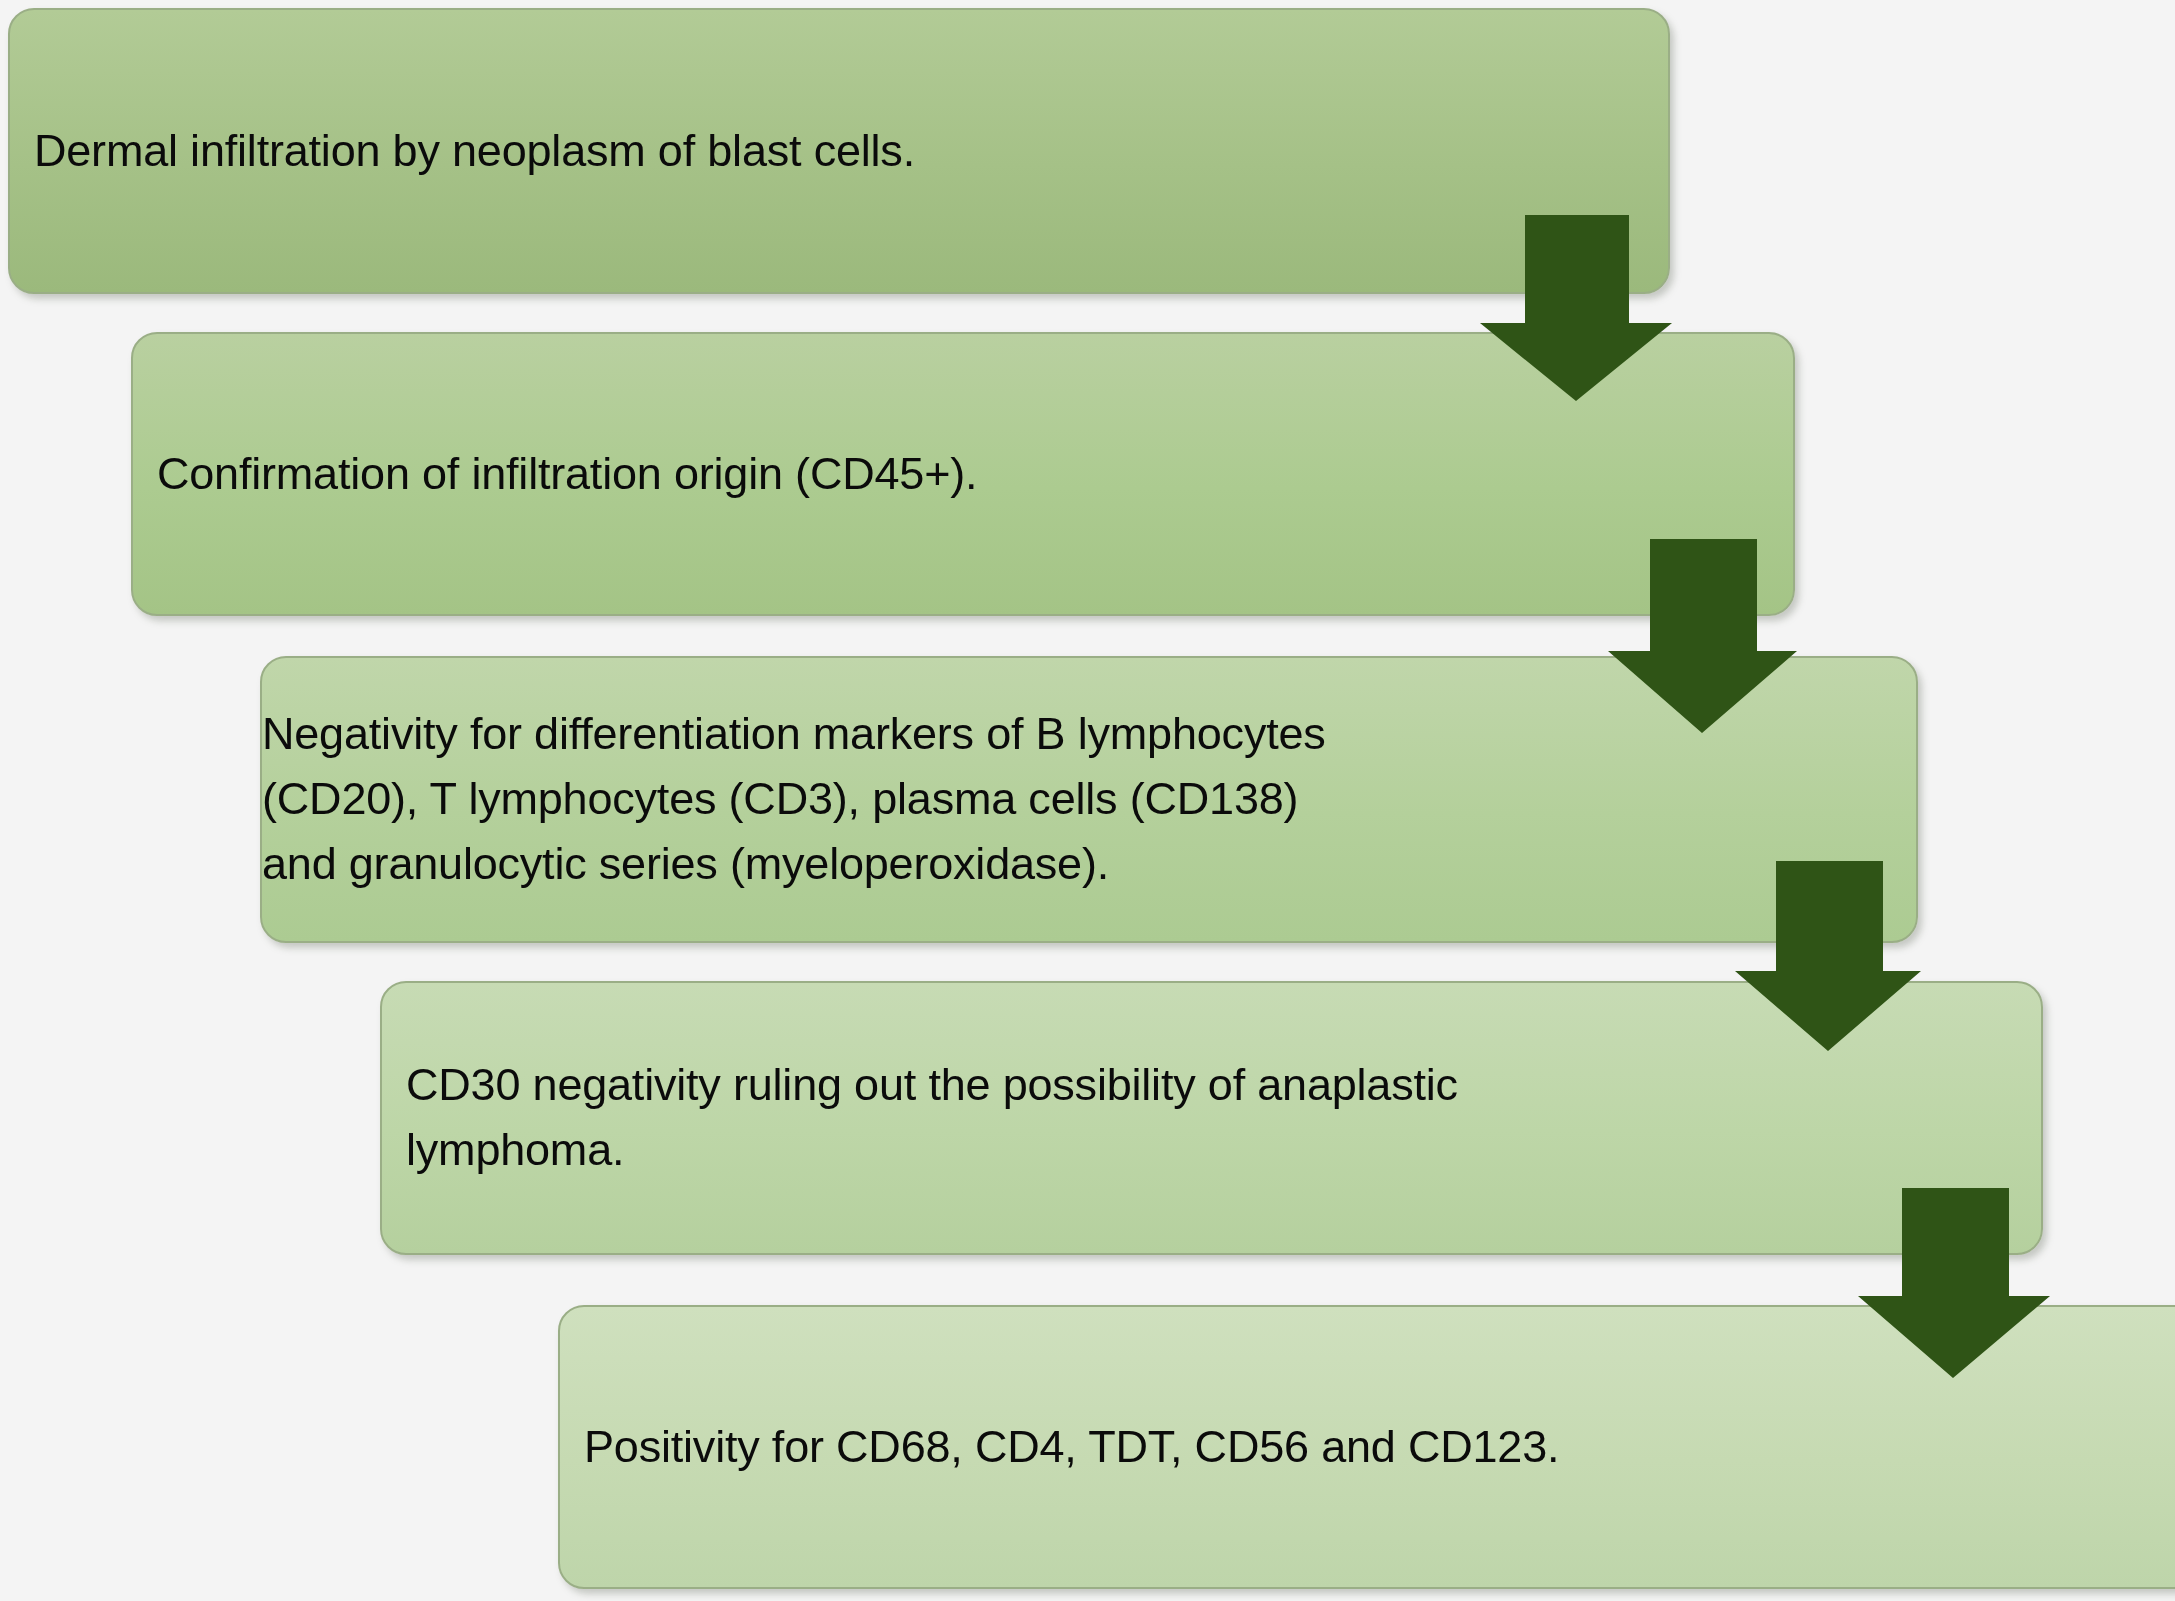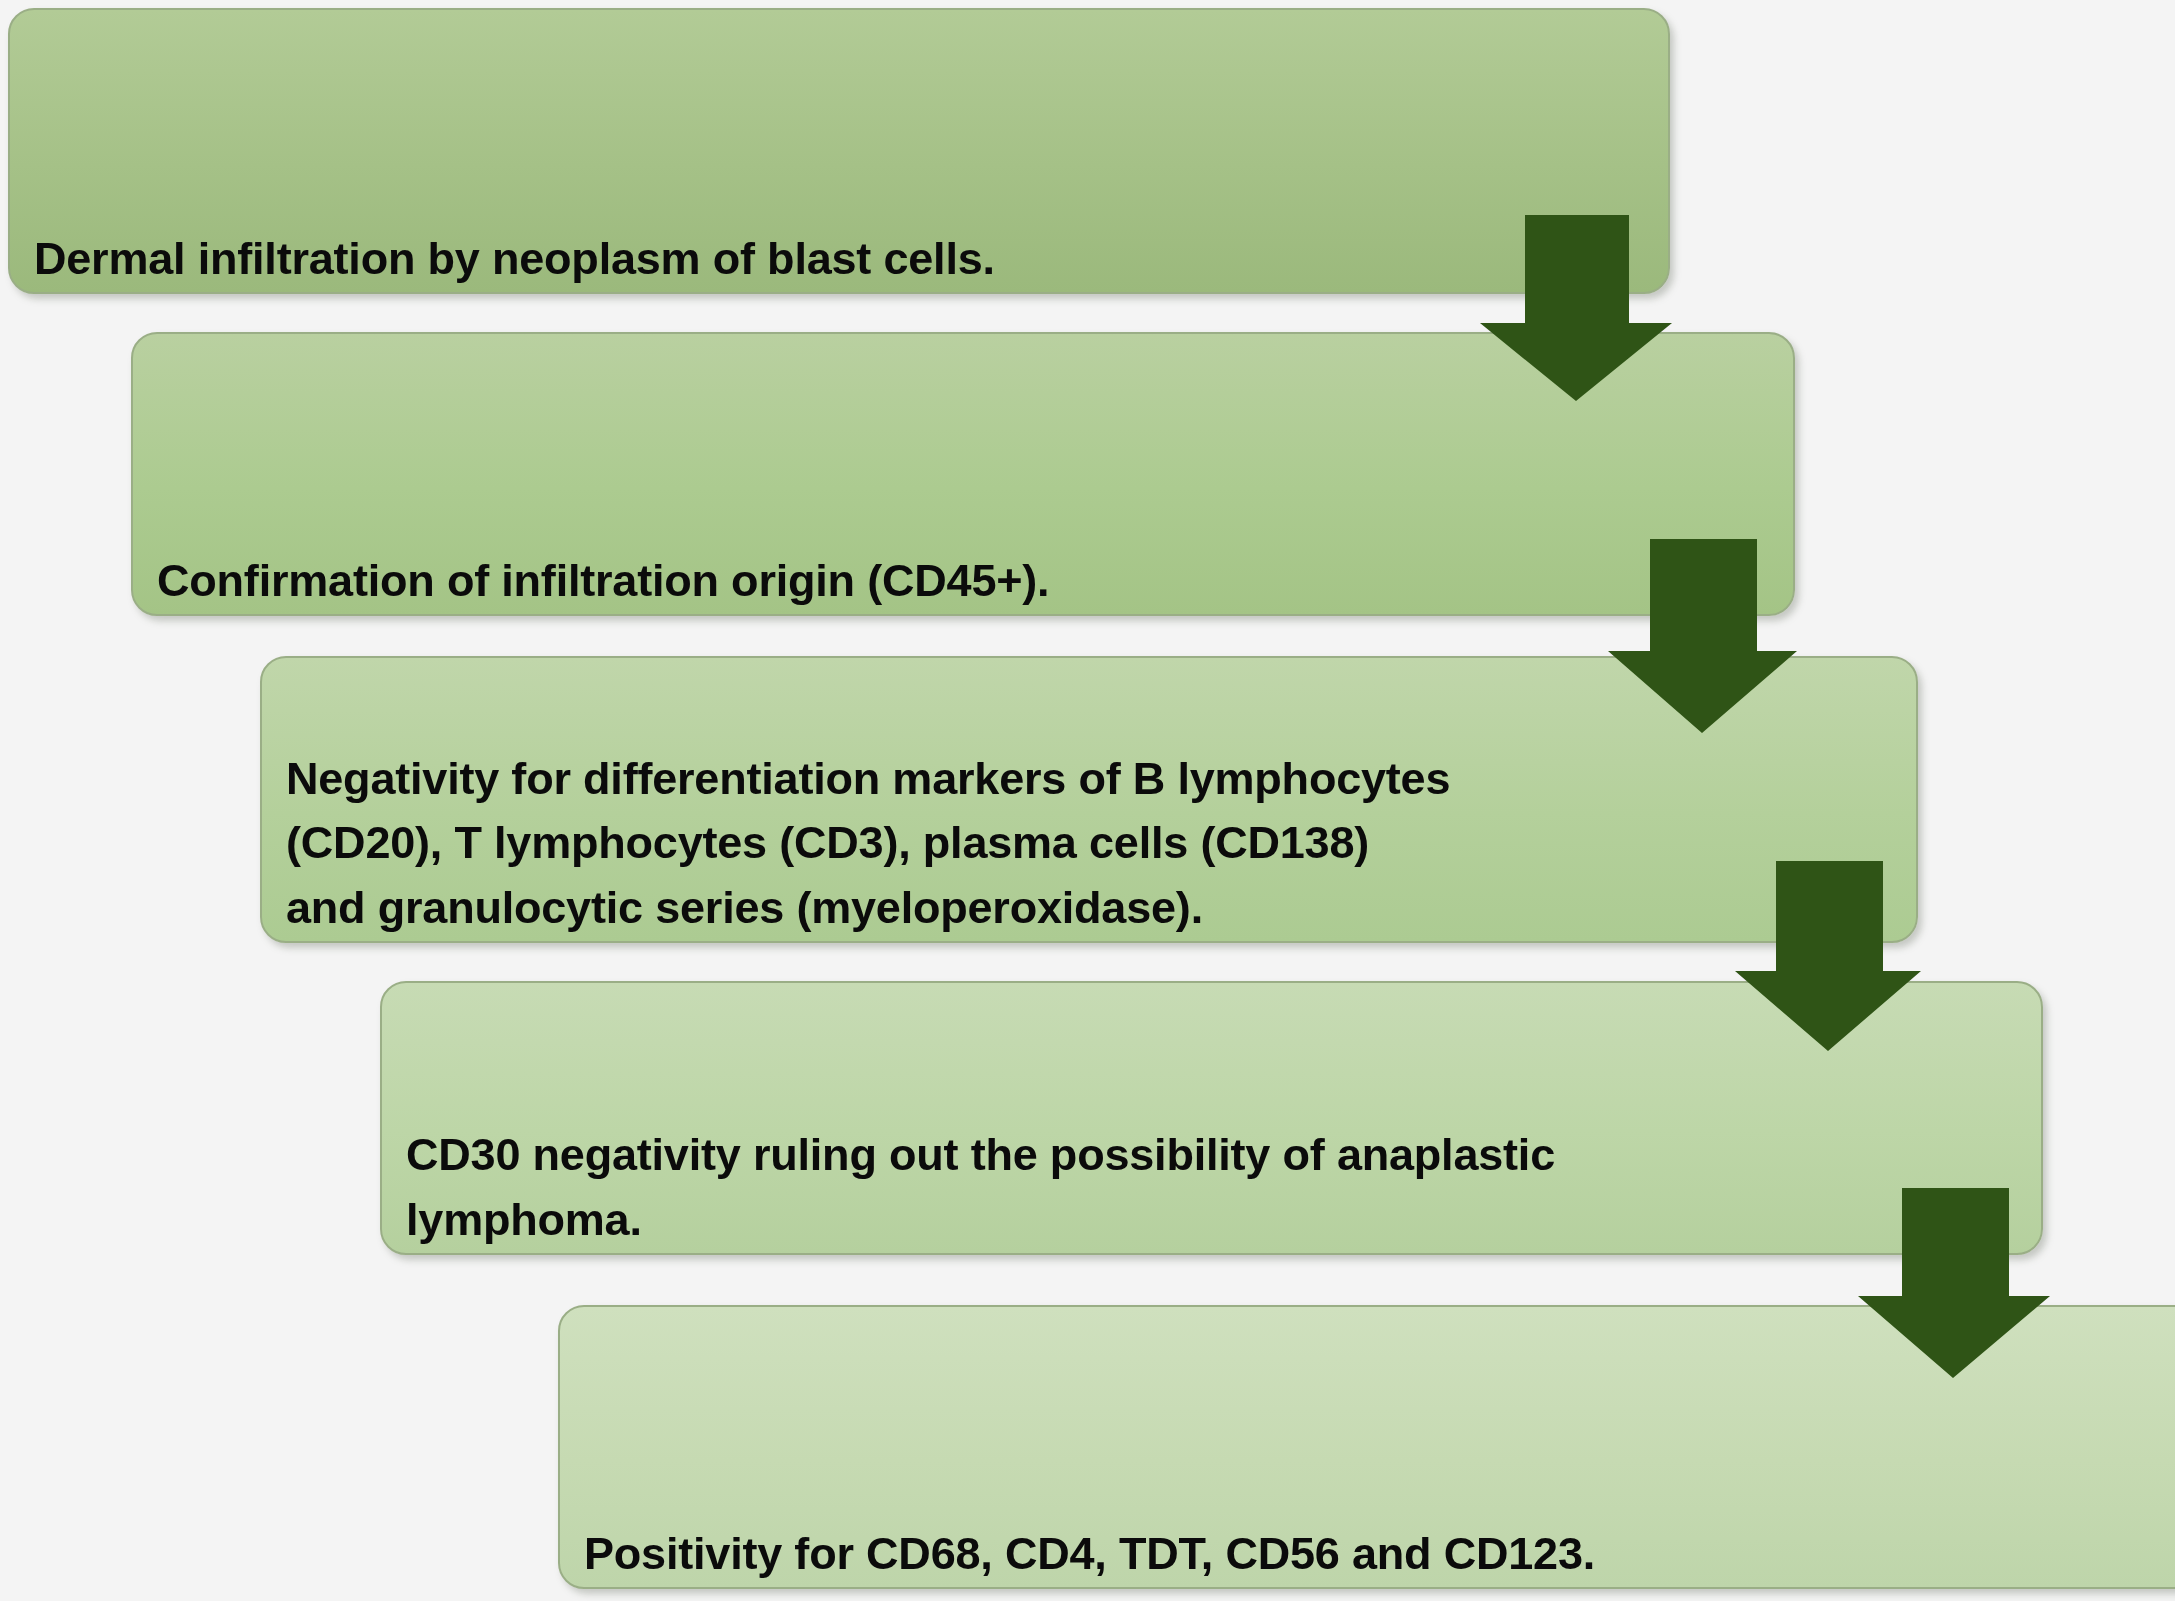--- a/index.html
+++ b/index.html
@@ -18,42 +18,41 @@
   }
 
   
   .step-box {
     position: absolute;
     box-sizing: border-box;
     border-radius: 26px;
     border: 2px solid #9aae86;
     box-shadow: 4px 5px 7px rgba(120,130,115,0.38);
     display: flex;
-    align-items: flex-end;
+    align-items: center;
     z-index: 1;
-    font-weight: bold;
   }
   .step-text {
     display: block;
     width: 100%;
     color: #0b0b0b;
     font-size: 45px;
     line-height: 1.44;
     letter-spacing: -0.2px;
     white-space: pre-line;
     text-rendering: optimizeLegibility;
   }
 
   
   #box-1 { left: 8px;   top: 8px;    width: 1662px; height: 286px; }
   #box-1 .step-text { padding-left: 24px; }
   #box-2 { left: 131px; top: 332px;  width: 1664px; height: 284px; }
   #box-2 .step-text { padding-left: 24px; }
   #box-3 { left: 260px; top: 656px;  width: 1658px; height: 287px; }
-  #box-3 .step-text { padding-left: 24px; }
+  #box-3 .step-text { }
   #box-4 { left: 380px; top: 981px;  width: 1663px; height: 274px; }
   #box-4 .step-text { padding-left: 24px; }
   #box-5 { left: 510px; top: 1305px; width: 1655px; height: 284px; margin-left: 48px; }
   #box-5 .step-text { padding-left: 24px; }
 
   #box-1 { background: linear-gradient(180deg, #b2cb96 0%, #a5c187 55%, #9bb97c 100%); }
   #box-2 { background: linear-gradient(180deg, #b9d0a0 0%, #accb90 55%, #a4c486 100%); }
   #box-3 { background: linear-gradient(180deg, #c0d6aa 0%, #b4d09b 55%, #accb92 100%); }
   #box-4 { background: linear-gradient(180deg, #c7dbb4 0%, #bdd6a7 55%, #b5d09e 100%); }
   #box-5 { background: linear-gradient(180deg, #cfe0be 0%, #c6dab2 55%, #bed5aa 100%); }

